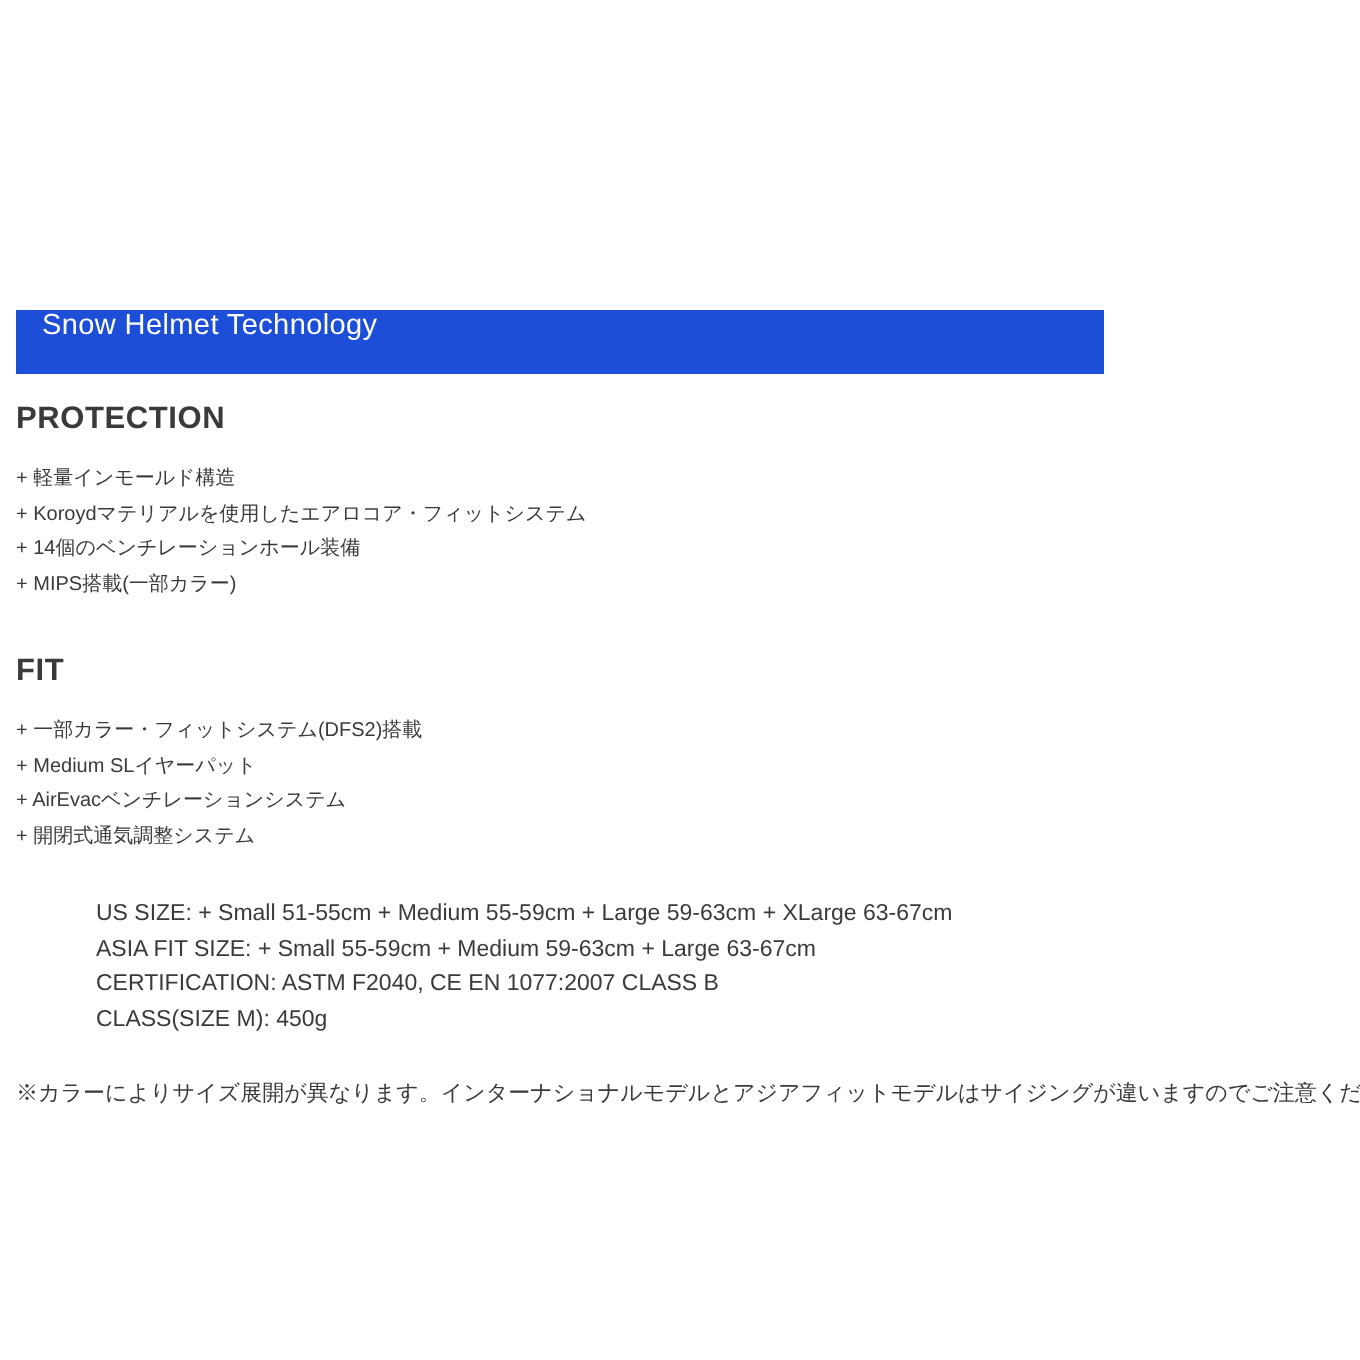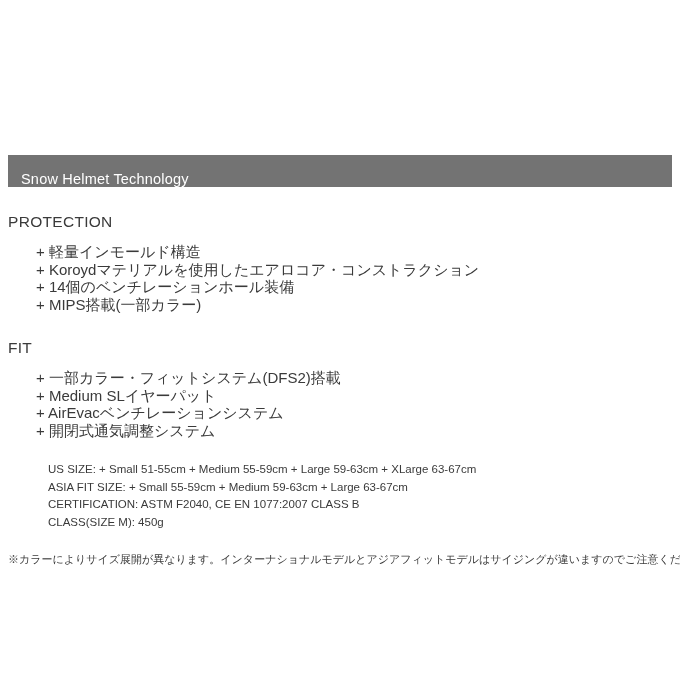--- a/index.html
+++ b/index.html
@@ -17,60 +17,59 @@
   .page {
     position: relative;
     width: 680px;
     height: 680px;
     box-sizing: border-box;
   }
   .header-bar {
     position: absolute;
     left: 8px;
     top: 155px;
-    width: 664px;
+    width: 544px;
     height: 32px;
-    background: #737373;
+    background: #1d4ed8;
     display: flex;
-    align-items: flex-end;
+    align-items: flex-start;
   }
   .header-bar .header-title {
     color: #ffffff;
     font-size: 14.5px;
     padding-left: 13px;
     letter-spacing: 0.2px;
     font-weight: 400;
   }
   .content {
     position: absolute;
     left: 8px;
     top: 197px;
     width: 664px;
   }
   .section-title {
     font-size: 15.5px;
     color: #3a3a3a;
-    font-weight: 400;
-    margin: 16px 0 12px 0;
+    font-weight: 700;
+    margin: 4px 0 12px 0;
     letter-spacing: 0.3px;
   }
   .section-title.fit {
     margin-top: 26px;
   }
   .bullet-list {
     list-style: none;
     margin: 0;
     padding: 0;
   }
   .bullet-list li {
-    font-size: 15px;
+    font-size: 10px;
     line-height: 17.5px;
     color: #3a3a3a;
     white-space: nowrap;
-    margin-left: 28px;
   }
   .spec-block {
     margin-top: 22px;
     margin-left: 40px;
   }
   .spec-block .spec-line {
     font-size: 11.5px;
     line-height: 17.5px;
     color: #3a3a3a;
     white-space: nowrap;
@@ -90,21 +89,21 @@
 
   <div class="header-bar">
     <span class="header-title">Snow Helmet Technology</span>
   </div>
 
   <div class="content">
 
     <h2 class="section-title">PROTECTION</h2>
     <ul class="bullet-list">
       <li>+ 軽量インモールド構造</li>
-      <li>+ Koroydマテリアルを使用したエアロコア・コンストラクション</li>
+      <li>+ Koroydマテリアルを使用したエアロコア・フィットシステム</li>
       <li>+ 14個のベンチレーションホール装備</li>
       <li>+ MIPS搭載(一部カラー)</li>
     </ul>
 
     <h2 class="section-title fit">FIT</h2>
     <ul class="bullet-list">
       <li>+ 一部カラー・フィットシステム(DFS2)搭載</li>
       <li>+ Medium SLイヤーパット</li>
       <li>+ AirEvacベンチレーションシステム</li>
       <li>+ 開閉式通気調整システム</li>

